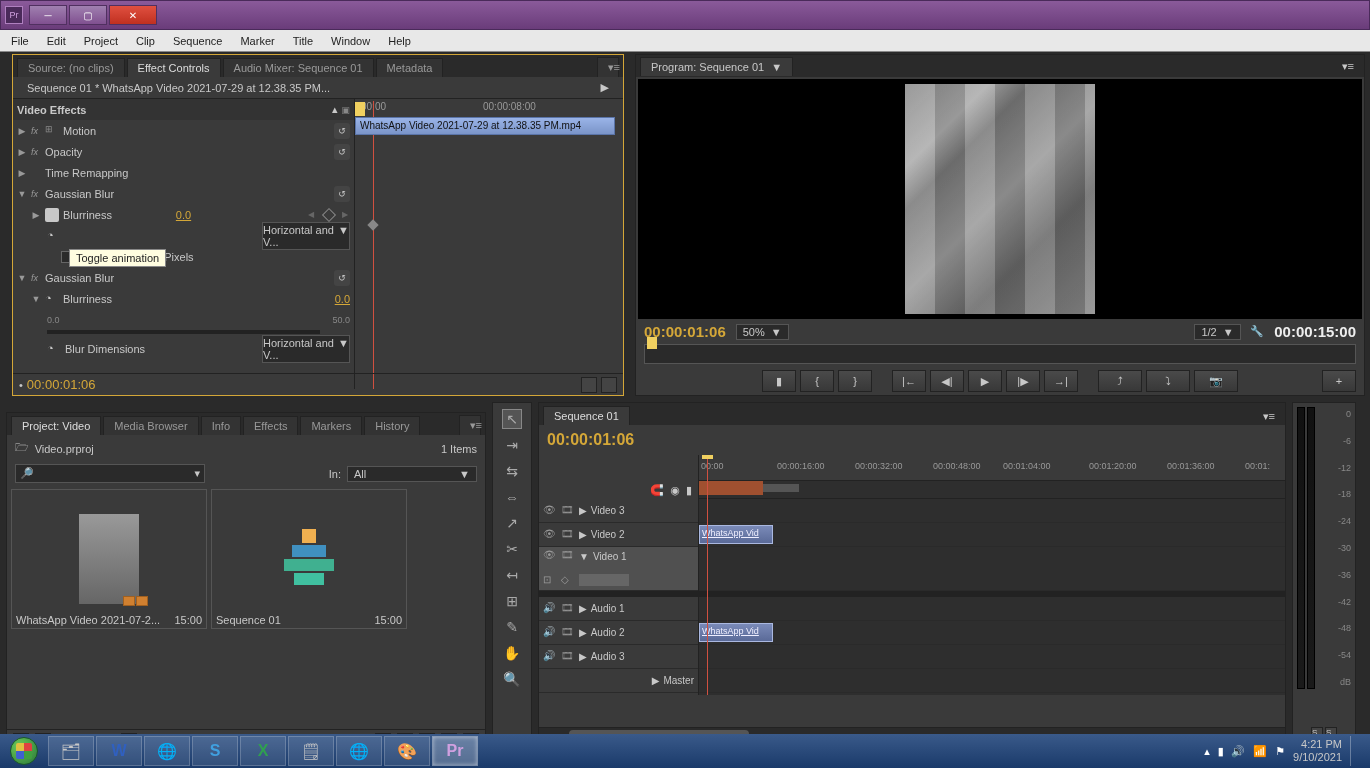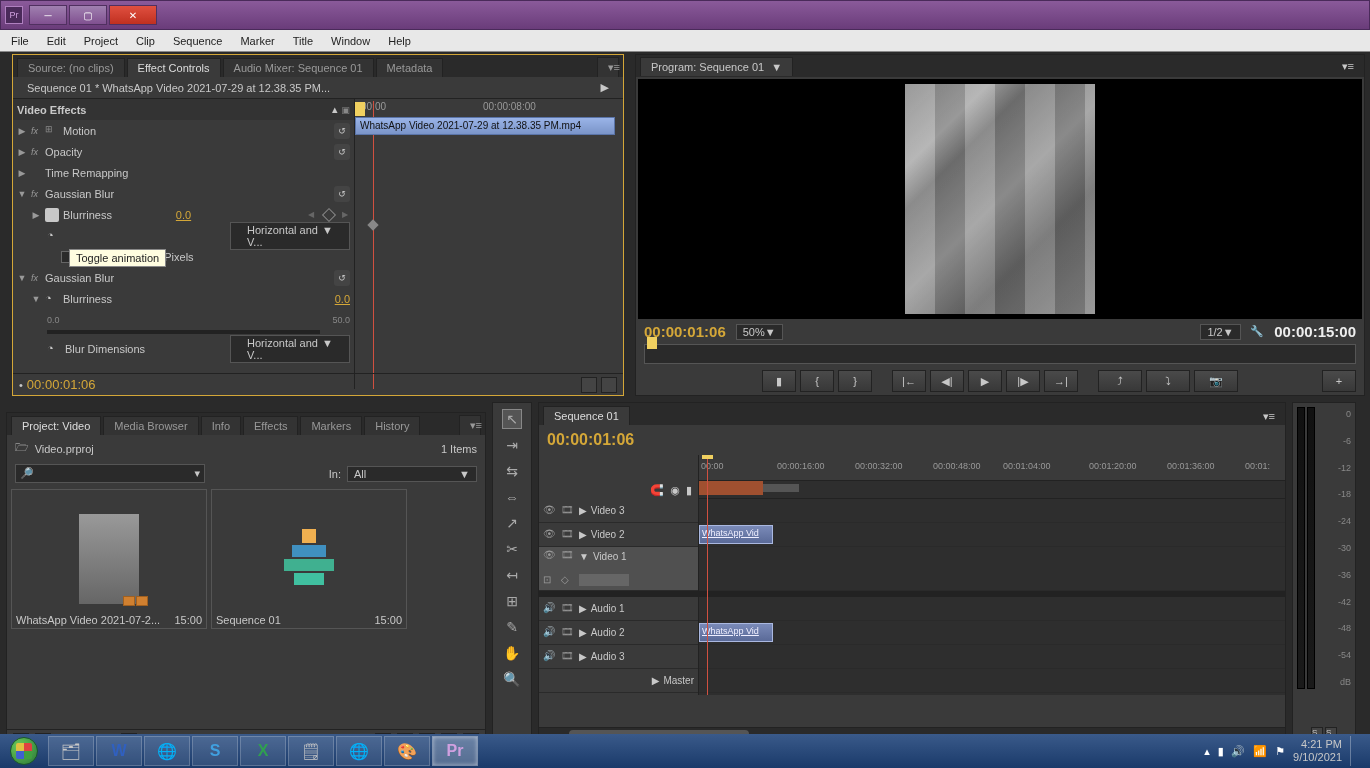--- a/index.html
+++ b/index.html
@@ -38,32 +38,32 @@
 .row{display:flex;align-items:center;height:21px;padding:0 4px;gap:4px}
 .row.sec{background:#333}
 .row .tw{width:10px;text-align:center;font-size:9px;color:#999}
 .row .fx{width:10px;font-size:9px;color:#999;font-style:italic}
 .row .ic{width:14px;height:14px}
 .row .lbl{flex:1}
 .row .val{color:#d4a738;text-decoration:underline}
 .row .rst{width:16px;height:16px;background:#444;border-radius:3px;font-size:9px;display:flex;align-items:center;justify-content:center;margin-left:auto}
 .row .kf{width:10px;height:10px;transform:rotate(45deg);border:1px solid #888;margin:0 4px}
 .row .nav{width:8px;font-size:8px;color:#666}
-.row .dd{background:#2a2a2a;border:1px solid #555;padding:1px 16px;font-size:10px;width:120px;display:flex;justify-content:space-between}
+.row .dd{background:#2a2a2a;border:1px solid #555;padding:1px 0;font-size:10px;width:88px;display:flex;justify-content:space-between}
 .row .cb{width:12px;height:12px;border:1px solid #666;background:#2a2a2a}
 .tooltip{position:absolute;background:#fffde0;color:#222;border:1px solid #888;padding:2px 6px;font-size:11px;z-index:10}
 .ec-foot{position:absolute;bottom:0;left:0;right:0;height:22px;display:flex;align-items:center;padding:0 6px;justify-content:space-between;border-top:1px solid #222}
 .tc-orange{color:#d4a738;font-size:13px}
 
 .prog-top{height:22px;display:flex;align-items:center}
 .prog-view{height:240px;background:#000;margin:2px;display:flex;align-items:center;justify-content:center;position:relative}
 .placeholder{width:190px;height:230px;background:linear-gradient(135deg,#888 0%,#aaa 20%,#777 30%,#999 50%,#666 70%,#888 100%);position:relative}
 .placeholder::before{content:'';position:absolute;inset:0;background:repeating-linear-gradient(90deg,rgba(255,255,255,0.15) 0 30px,rgba(0,0,0,0.1) 30px 60px)}
 .prog-tcrow{display:flex;align-items:center;padding:2px 8px;gap:10px}
-.dd-sm{background:#2a2a2a;border:1px solid #555;padding:1px 6px;font-size:10px;display:flex;align-items:center}
+.dd-sm{background:#2a2a2a;border:1px solid #555;padding:1px 6px;font-size:10px;display:flex;gap:6px;align-items:center}
 .prog-track{height:20px;background:#2a2a2a;margin:2px 8px;border:1px solid #555;position:relative}
 .prog-track .ph{position:absolute;top:-8px;left:2px;width:10px;height:12px;background:#f0d060}
 .prog-ctrl{display:flex;justify-content:center;gap:4px;padding:4px}
 .prog-ctrl .btn,.pb{width:34px;height:22px;background:linear-gradient(#4a4a4a,#383838);border:1px solid #222;display:flex;align-items:center;justify-content:center;font-size:11px}
 .pb.group{width:44px}
 
 .proj-head{padding:4px 8px;display:flex;align-items:center;gap:6px}
 .proj-sub{display:flex;align-items:center;padding:2px 8px;gap:6px}
 .search{background:#2a2a2a;border:1px solid #555;padding:2px 4px;width:190px;display:flex;align-items:center}
 .items{display:flex;gap:4px;padding:4px;height:146px}

